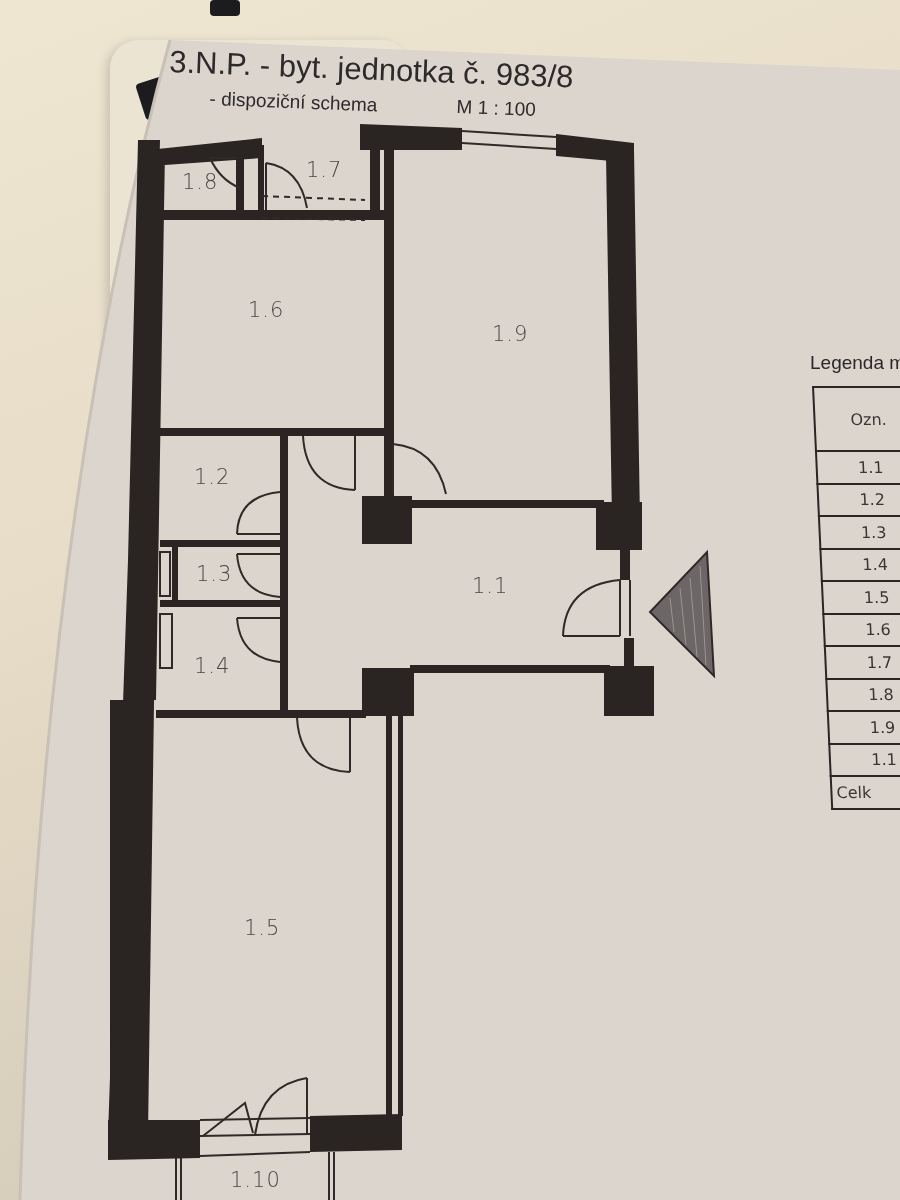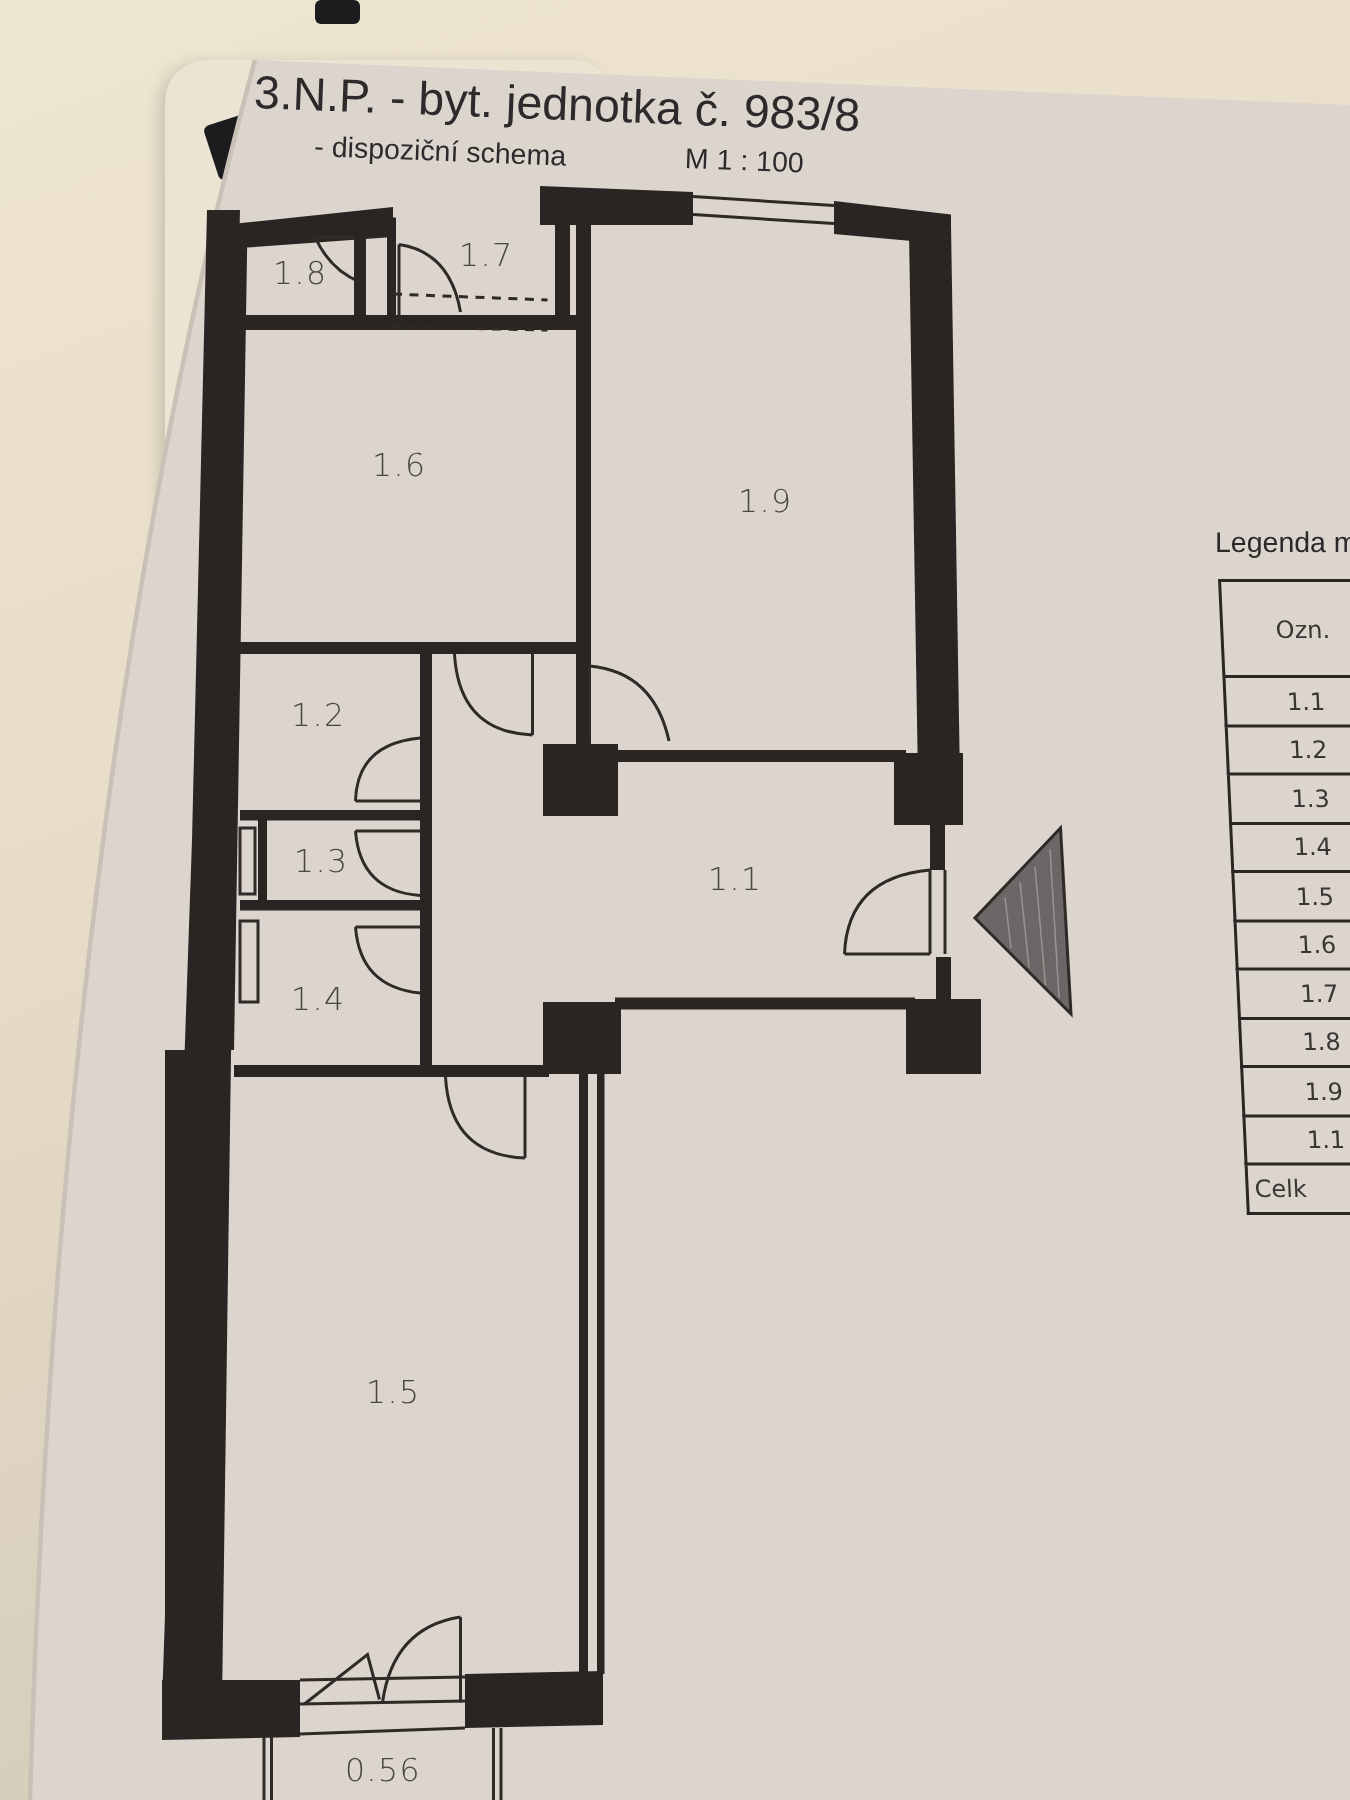--- a/index.html
+++ b/index.html
@@ -154,21 +154,21 @@
 
 <div class="room-label" style="left:472px;top:574px;">1.1</div>
 <div class="room-label" style="left:194px;top:465px;">1.2</div>
 <div class="room-label" style="left:196px;top:562px;">1.3</div>
 <div class="room-label" style="left:194px;top:654px;">1.4</div>
 <div class="room-label" style="left:244px;top:916px;">1.5</div>
 <div class="room-label" style="left:248px;top:298px;">1.6</div>
 <div class="room-label" style="left:306px;top:158px;">1.7</div>
 <div class="room-label" style="left:182px;top:170px;">1.8</div>
 <div class="room-label" style="left:492px;top:322px;">1.9</div>
-<div class="room-label" style="left:230px;top:1168px;">0.56</div>
+<div class="room-label" style="left:230px;top:1168px;">1.10</div>
 
 <div class="legend-title">Legenda m</div>
 <div class="legend-table">
   <div class="legend-row legend-head">Ozn.</div>
   <div class="legend-row">1.1</div>
   <div class="legend-row">1.2</div>
   <div class="legend-row">1.3</div>
   <div class="legend-row">1.4</div>
   <div class="legend-row">1.5</div>
   <div class="legend-row">1.6</div>

